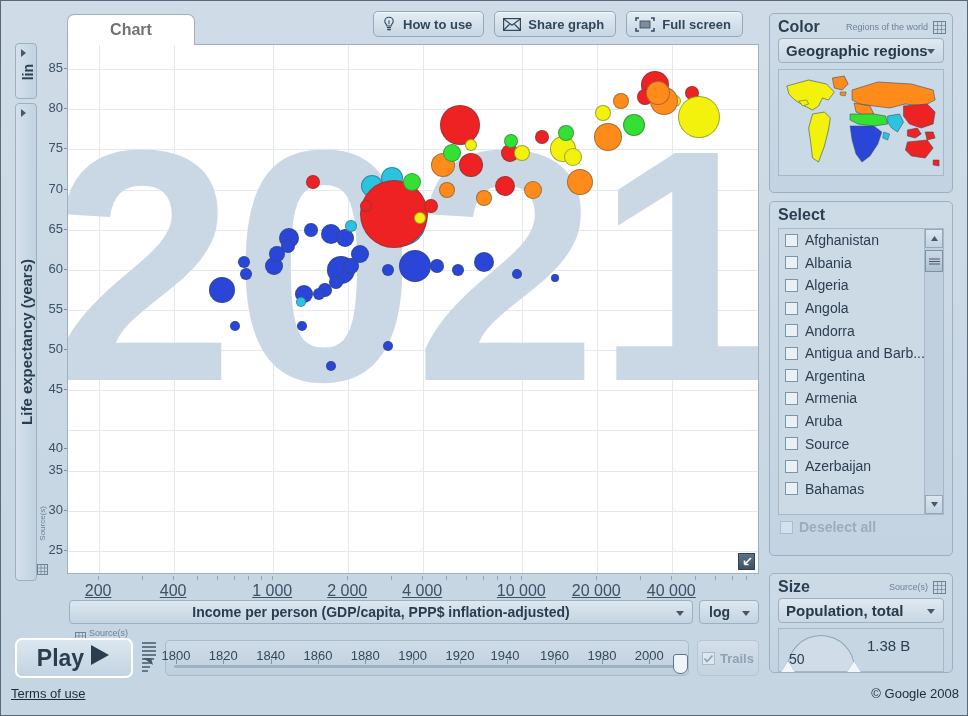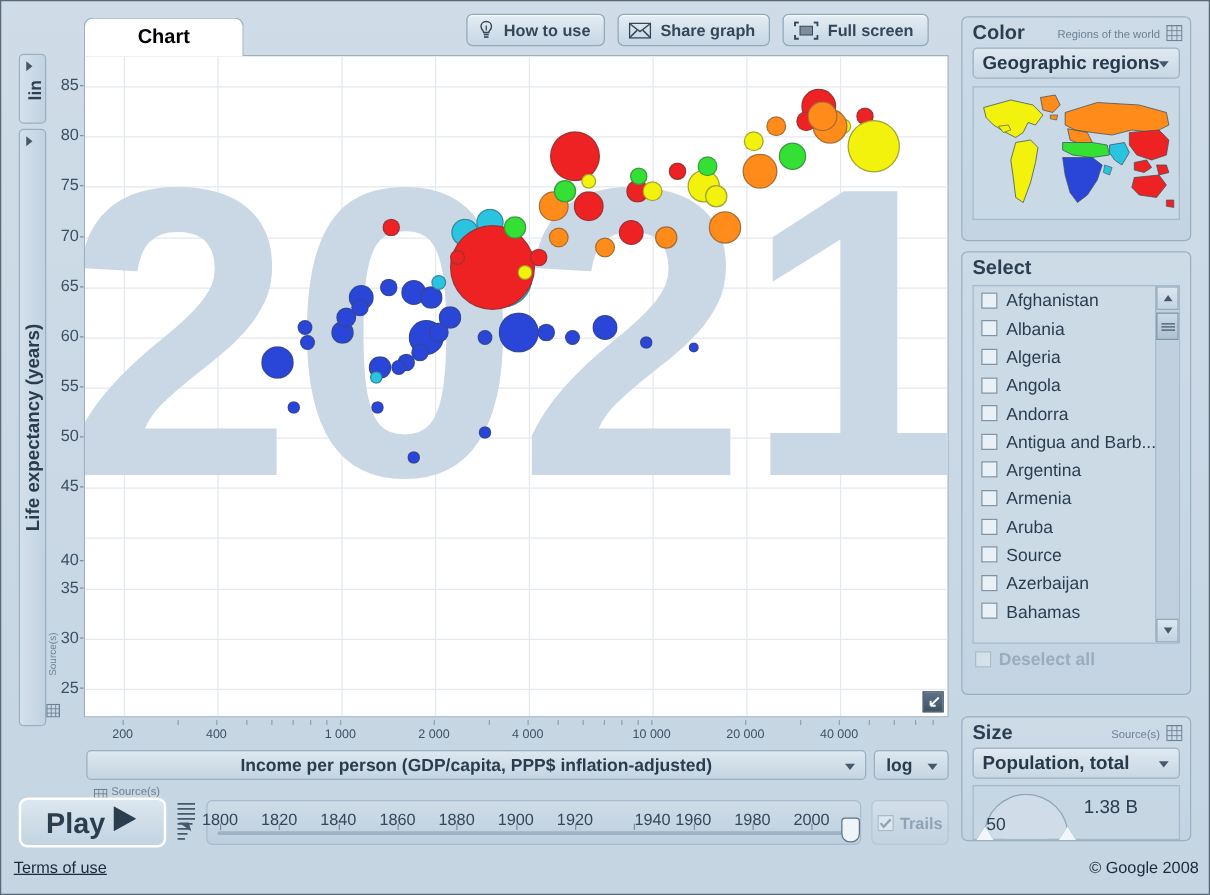--- a/index.html
+++ b/index.html
@@ -18,21 +18,21 @@
   
   #tabs { position: absolute; left: 66px; top: 13px; height: 31px; display: flex; gap: 2px; z-index: 6; }
   .tab {
     width: 128px; height: 31px; line-height: 29px; text-align: center;
     font-size: 16px; font-weight: bold; color: #36495c;
     border: 1px solid #8fa6b8; border-bottom: none;
     border-radius: 7px 7px 0 0;
     background: linear-gradient(180deg,#dbe6ef 0%, #bfd1e0 100%);
   }
   .tab.active {
-    background: #ffffff; color: #000000; border-color: #9cb0c0;
+    background: #ffffff; color: #737373; border-color: #9cb0c0;
   }
 
   
   #topbtns { position: absolute; left: 372px; top: 10px; display: flex; gap: 10px; z-index: 6; }
   .tbtn {
     height: 26px; padding: 0 11px 0 8px; display: flex; align-items: center; gap: 7px;
     border: 1px solid #93a8b9; border-radius: 5px;
     background: linear-gradient(180deg,#e4edf4 0%, #c6d6e3 100%);
     font-size: 13px; font-weight: bold; color: #33475a;
     box-shadow: inset 0 1px 0 #f4f9fc;
@@ -82,21 +82,21 @@
     display:flex; align-items:center; justify-content:center;
   }
 
   
   .ytick { position: absolute; right: 0; width: 100%; text-align: right;
     font-size: 13px; color: #3d5164; }
   .ytick i { position: absolute; right: -5px; top: 8px; width: 4px; height: 1px; background:#7b90a2; }
 
   
   #xticks { position: absolute; left: 66px; top: 575px; width: 692px; height: 22px; }
-  .xtick { position: absolute; font-size: 10px; color: #3d5164; transform: translateX(-50%); top: 6px; white-space: nowrap;}
+  .xtick { position: absolute; font-size: 16px; color: #3d5164; transform: translateX(-50%); top: 6px; white-space: nowrap; text-decoration: underline;}
   .xminor { position: absolute; top: 0px; width: 1px; height: 4px; background: #8fa3b4; }
 
   
   #xaxisbar { position: absolute; left: 68px; top: 599px; width: 624px; height: 24px;
     border: 1px solid #9bb0c1; border-radius: 4px;
     background: linear-gradient(180deg,#dde8f0 0%, #c4d4e1 100%);
     display: flex; align-items: center; justify-content: center;
     font-size: 14px; font-weight: bold; color: #2a3d4f; }
   #xscale { position: absolute; left: 698px; top: 599px; width: 60px; height: 24px;
     border: 1px solid #9bb0c1; border-radius: 4px;
@@ -442,21 +442,21 @@
           <div class="ytk" style="left: 104.648px;">1840</div>
           <div class="ytk-m" style="left: 104.648px;"></div>
           <div class="ytk" style="left: 151.972px;">1860</div>
           <div class="ytk-m" style="left: 151.972px;"></div>
           <div class="ytk" style="left: 199.296px;">1880</div>
           <div class="ytk-m" style="left: 199.296px;"></div>
           <div class="ytk" style="left: 246.62px;">1900</div>
           <div class="ytk-m" style="left: 246.62px;"></div>
           <div class="ytk" style="left: 293.944px;">1920</div>
           <div class="ytk-m" style="left: 293.944px;"></div>
-          <div class="ytk" style="left: 356px;">1940</div>
+          <div class="ytk" style="left: 339px;">1940</div>
           <div class="ytk-m" style="left: 341.268px;"></div>
           <div class="ytk" style="left: 388.592px;">1960</div>
           <div class="ytk-m" style="left: 388.592px;"></div>
           <div class="ytk" style="left: 435.915px;">1980</div>
           <div class="ytk-m" style="left: 435.915px;"></div>
           <div class="ytk" style="left: 483.239px;">2000</div>
           <div class="ytk-m" style="left: 483.239px;"></div>
         </div>
       <div id="handle" style="left: 507px;"></div>
     </div>

